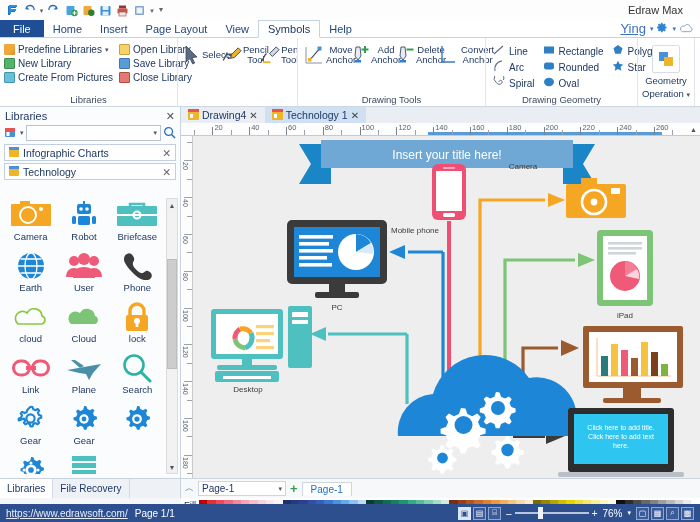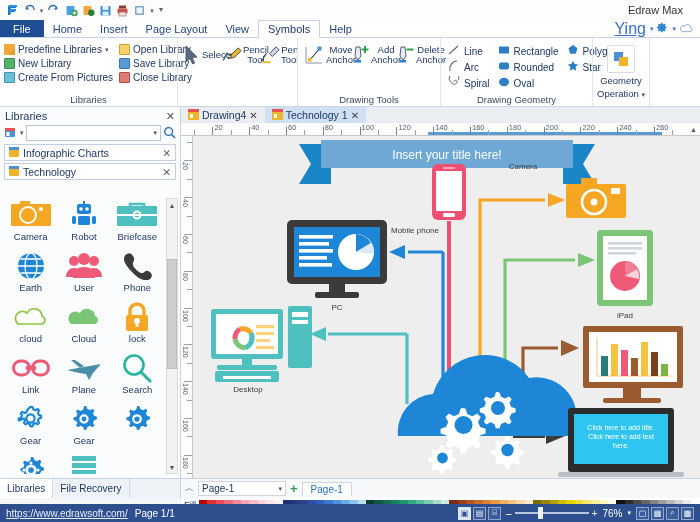--- a/index.html
+++ b/index.html
@@ -233,21 +233,21 @@
 
   <div class="menubar">
     <div class="mtab file">File</div>
     <div class="mtab">Home</div>
     <div class="mtab">Insert</div>
     <div class="mtab">Page Layout</div>
     <div class="mtab">View</div>
     <div class="mtab active">Symbols</div>
     <div class="mtab">Help</div>
     <div style="margin-left:auto;display:flex;align-items:center;gap:4px;padding-right:7px;">
-      <span style="font-size:16px;color:#3b6fc4;cursor:pointer;text-decoration:underline;">Ying</span>
+      <span style="font-size:13px;color:#3b6fc4;cursor:pointer;text-decoration:underline;">Ying</span>
       <span style="font-size:7px;color:#3b6fc4;">▾</span>
       <span>
         <svg width="11" height="11" viewBox="0 0 16 16">
             <path d="M8 5.2A2.8 2.8 0 108 10.8 2.8 2.8 0 008 5.2zm0 4.2A1.4 1.4 0 118 6.6a1.4 1.4 0 010 2.8z" fill="#2b7fd4"></path>
             <path d="M14 9.1V6.9l-1.8-.3a4.6 4.6 0 00-.5-1.2l1-1.5-1.6-1.6-1.5 1a4.6 4.6 0 00-1.2-.5L8.1 1H5.9l-.3 1.8a4.6 4.6 0 00-1.2.5l-1.5-1L1.3 3.9l1 1.5a4.6 4.6 0 00-.5 1.2L0 6.9v2.2l1.8.3c.1.4.3.8.5 1.2l-1 1.5 1.6 1.6 1.5-1c.4.2.8.4 1.2.5l.3 1.8h2.2l.3-1.8c.4-.1.8-.3 1.2-.5l1.5 1 1.6-1.6-1-1.5c.2-.4.4-.8.5-1.2L14 9.1z" fill="#2b7fd4" opacity=".95"></path>
           </svg>
       </span>
       <span style="font-size:7px;color:#3b6fc4;">▾</span>
       <span>
         <svg width="13" height="10" viewBox="0 0 16 11">
@@ -351,20 +351,28 @@
         </div>
         <div class="tool wide">
           <span class="ticon">
             <svg width="24" height="24" viewBox="0 0 24 24">
                 <path d="M9 4l4 0 1 9-3 4-3-4z" fill="#e9edf3" stroke="#3c4a5e" stroke-width=".9"></path>
                 <rect x="8" y="17" width="6" height="2.5" fill="#2b7fd4"></rect>
                 <path d="M14.5 6.5h7" stroke="#2e9f4f" stroke-width="2"></path>
               </svg>
           </span>
           <span class="tlab" style="white-space:pre-line;">Delete Anchor</span>
+        </div>
+        <div class="tool wide">
+          <span class="ticon">
+            <svg width="24" height="24" viewBox="0 0 24 24">
+                <path d="M5 3v16l13 0" fill="none" stroke="#3a7cc4" stroke-width="1.4"></path>
+              </svg>
+          </span>
+          <span class="tlab" style="white-space:pre-line;">Convert Anchor</span>
         </div>
       </div>
       <div class="glabel">Drawing Tools</div>
     </div>
 
     <div class="rgroup" style="width:152px;">
       <div class="geo-grid">
         <div class="geo-item">
           <span><svg width="12" height="12" viewBox="0 0 12 12">
                 <path d="M1 10L10 2" stroke="#5d6b80" stroke-width="1.2"></path>

